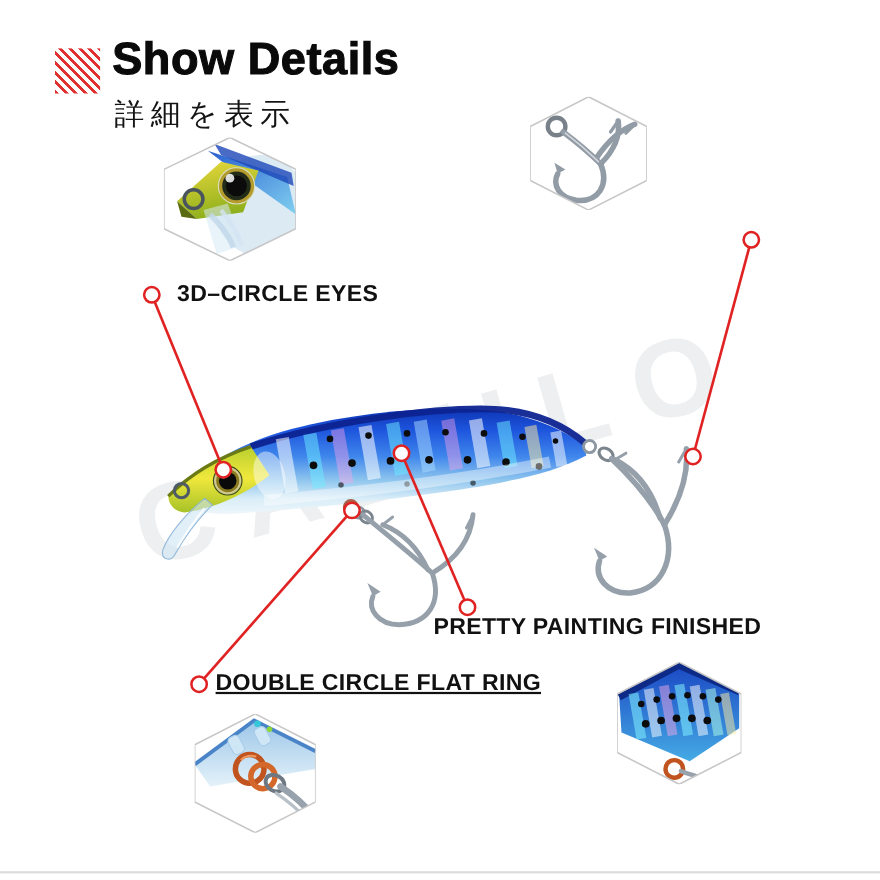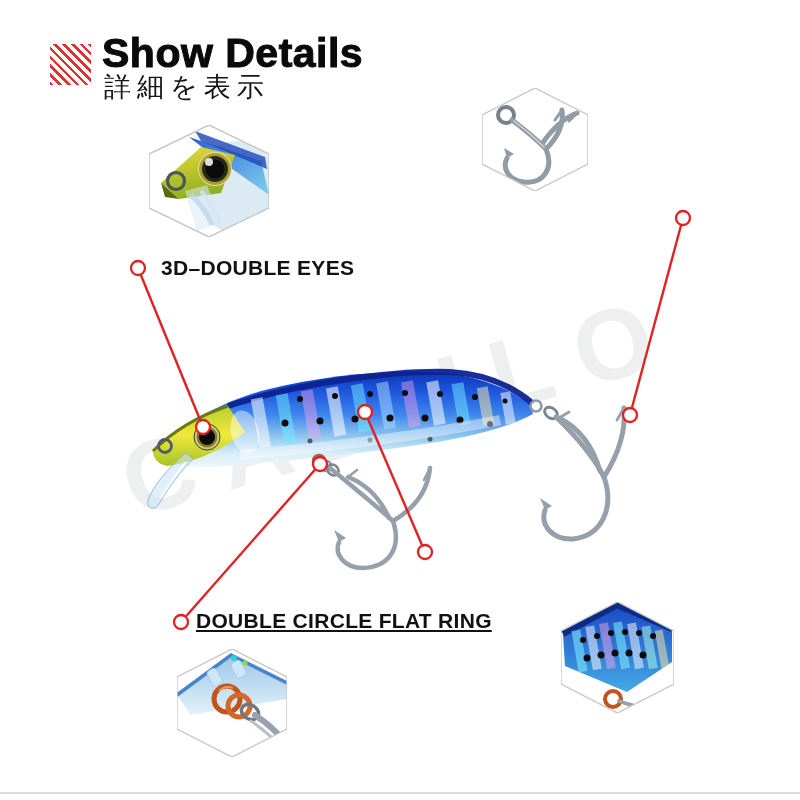--- a/index.html
+++ b/index.html
@@ -3,21 +3,21 @@
 <meta charset="utf-8">
 <style>
   html,body{margin:0;padding:0;background:#fff;}
   .page{position:relative;width:800px;height:800px;background:#ffffff;overflow:hidden;
         font-family:"Liberation Sans", sans-serif;}
   
   .hatch{position:absolute;left:50px;top:44px;width:41px;height:41px;
          background:repeating-linear-gradient(45deg,#e03030 0 2.6px,#ffffff 2.6px 6.2px);}
   .title{position:absolute;left:102px;top:30px;font-size:41px;font-weight:900;color:#0a0a0a;
          letter-spacing:0.5px;-webkit-text-stroke:1px #0a0a0a;white-space:nowrap;}
-  .subtitle{position:absolute;left:104px;top:69px;font-size:27px;font-weight:400;color:#141414;
+  .subtitle{position:absolute;left:104px;top:86px;font-size:27px;font-weight:400;color:#141414;
             letter-spacing:6px;white-space:nowrap;}
   
   .watermark{position:absolute;left:-40px;top:348px;width:880px;text-align:center;
              transform:rotate(-16deg);font-size:100px;font-weight:700;letter-spacing:26px;
              color:rgba(150,158,166,0.17);white-space:nowrap;pointer-events:none;}
   
   .callout-label{position:absolute;font-size:21px;font-weight:700;color:#111;
                  letter-spacing:0.3px;white-space:nowrap;}
   .lbl-hooks{left:330px;top:211px;}
   .lbl-eyes{left:161px;top:256px;}
@@ -272,17 +272,18 @@
           <circle cx="54" cy="51" r="3.5"></circle>
         <circle cx="68" cy="51" r="3.5"></circle>
           <circle cx="82" cy="53" r="3.5"></circle>
       </g>
       <circle cx="52" cy="97" r="8" fill="none" stroke="#c0531e" stroke-width="4"></circle>
       <path d="M58,99 C66,102 74,104 84,108" fill="none" stroke="#98a2ac" stroke-width="4" stroke-linecap="round"></path>
     </g>
     <polygon points="56.5,0 113,29 113,82 56.5,111 0,82 0,29" fill="none" stroke="#c6c6c6" stroke-width="1.4"></polygon>
   </svg>
 
-  <div class="callout-label lbl-eyes">3D–DOUBLE EYES</div>
+  <div class="callout-label lbl-eyes">3D–CIRCLE EYES</div>
+  <div class="callout-label lbl-paint">PRETTY PAINTING FINISHED</div>
   <div class="callout-label lbl-ring">DOUBLE CIRCLE FLAT RING</div>
 
   <div class="hairline"></div>
 </div>
 
 </body></html>

